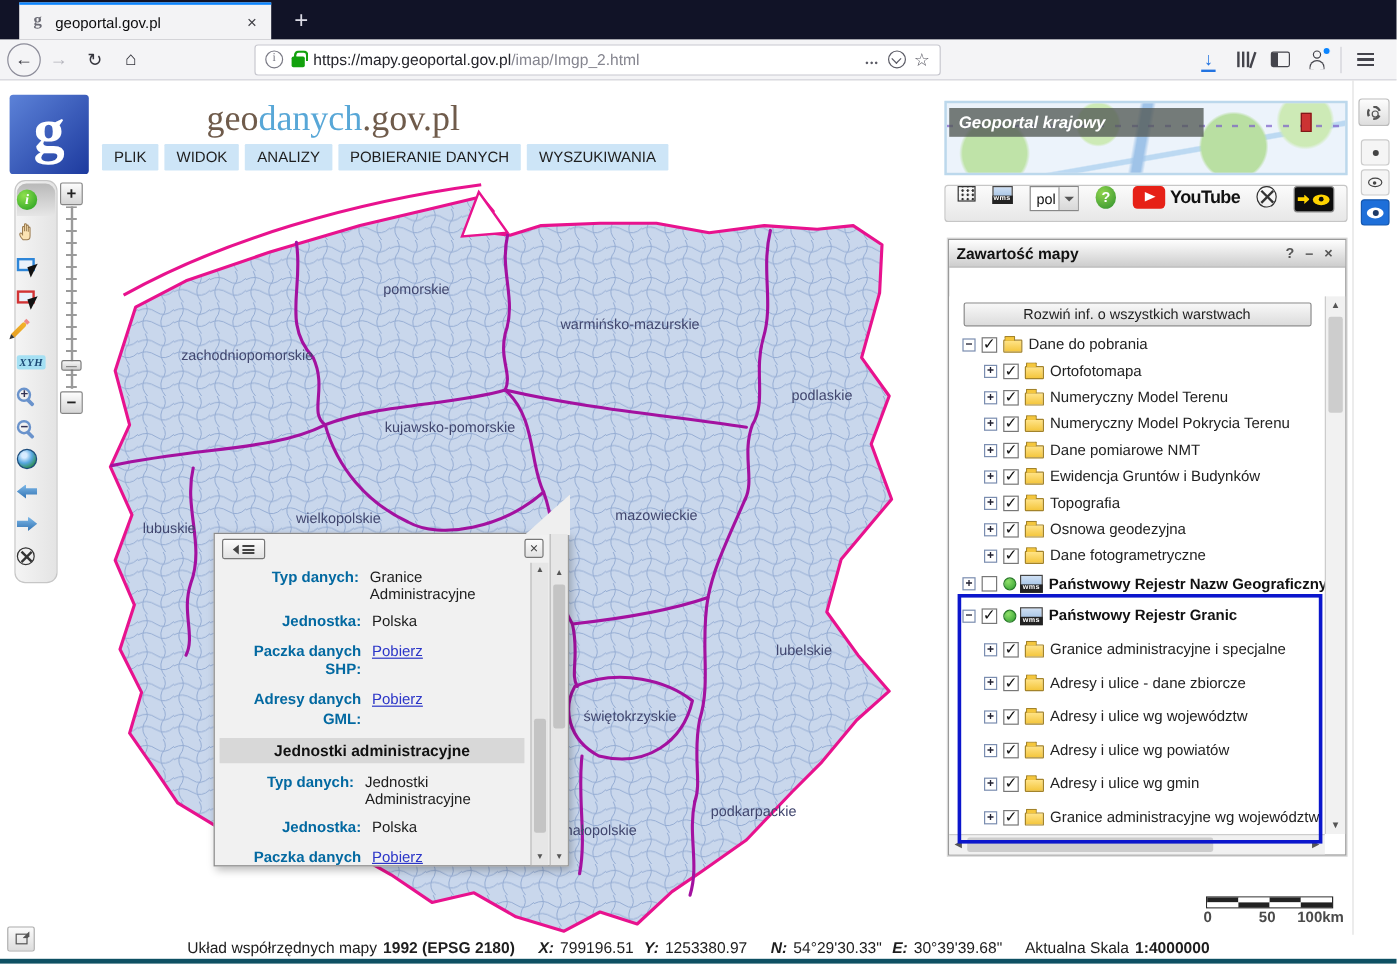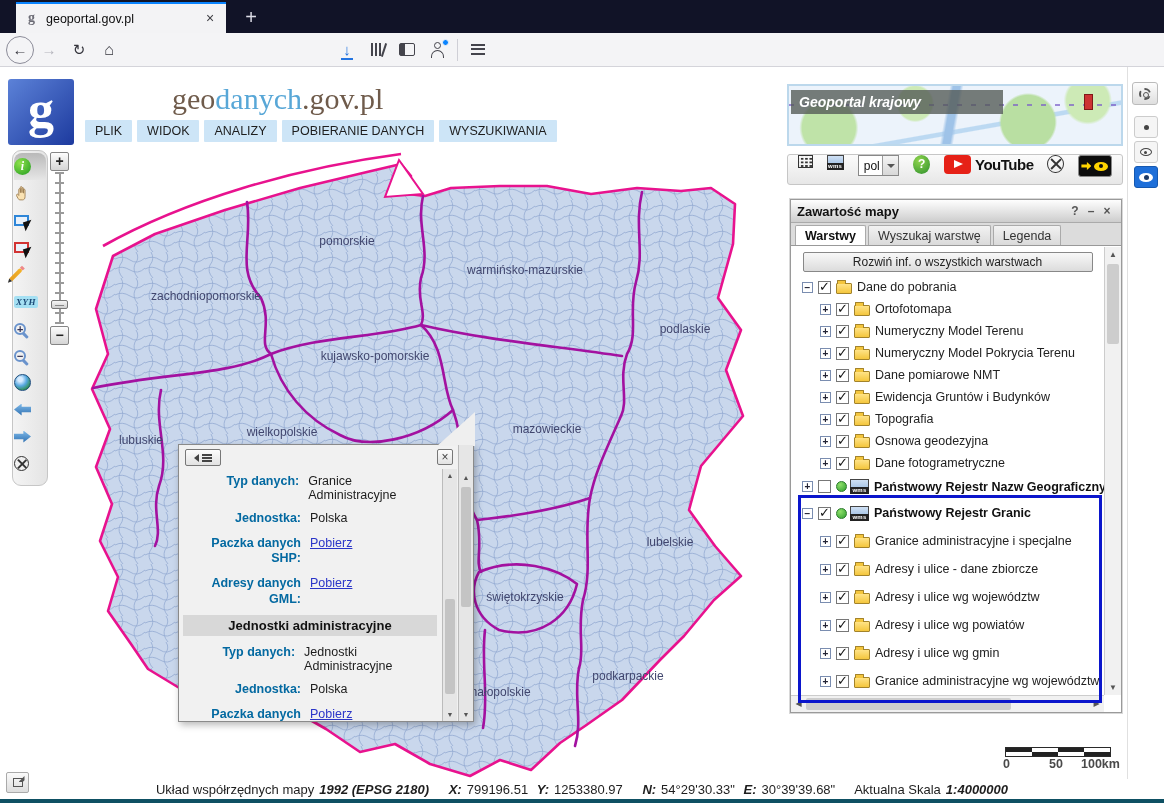--- a/index.html
+++ b/index.html
@@ -272,21 +272,21 @@
   .sb-ticks{position:relative;height:14px;font-size:12.5px;font-weight:bold;color:#4a4a4a;}
   .sb-ticks span{position:absolute;top:0;}
   .sb-t0{left:-2px;}.sb-t1{left:44px;}.sb-t2{left:76px;}
   .fit-btn{position:absolute;left:6px;top:772px;width:23px;height:21px;border:1px solid #aaa;border-radius:2px;
     background:linear-gradient(#fbfbfb,#ddd);display:flex;align-items:center;justify-content:center;}
   .fit-btn i{width:10px;height:9px;border:1.6px solid #555;position:relative;display:block;}
   .fit-btn i::before{content:"";position:absolute;right:-3px;top:-3px;width:6px;height:6px;
     background:#555;clip-path:polygon(100% 0,100% 70%,70% 100%,0 100%,100% 0);transform:rotate(0deg);}
   .statusbar{position:absolute;left:0;top:779px;width:1164px;height:20px;text-align:center;
     font-size:13px;color:#1e1e1e;padding-top:3px;}
-  .statusbar b{font-weight:bold;font-style:italic;}
+  .statusbar b{font-weight:bold;}
   .statusbar .bi{font-weight:bold;font-style:italic;}
   .statusbar .sp{display:inline-block;width:16px;}
   .statusbar .sp2{display:inline-block;width:5px;}
   .bottomstrip{position:absolute;left:0;top:799px;width:1164px;height:4px;background:#0e5063;}
   .edge-line{position:absolute;left:1127px;top:67px;width:1px;height:712px;background:#e0e0e0;}
 </style>
 </head>
 <body>
 
 <div id="app">
@@ -298,20 +298,28 @@
       <span class="tab-close"></span>
     </div>
     <span class="newtab"></span>
   </div>
 
   <div class="navbar">
     <span class="nav-btn back"></span>
     <span class="nav-btn fwd"></span>
     <span class="nav-btn reload"></span>
     <span class="nav-btn home"></span>
+    <div class="urlbar">
+      <span class="info-ico"></span>
+      <span class="lock-ico"></span>
+      <span class="url"><b>https://mapy.geoportal.gov.pl</b><i>/imap/Imgp_2.html</i></span>
+      <span class="dots-ico"></span>
+      <span class="pocket-ico"></span>
+      <span class="star-ico"></span>
+    </div>
     <span class="nav-btn dl"></span>
     <span class="nav-btn lib">
         <i></i>
       </span>
     <span class="nav-btn sb">
         <i></i>
       </span>
     <span class="nav-btn acct">
         <i></i>
         <span class="badge"></span>
@@ -556,26 +564,20 @@
   </div>
   <div class="edge-line"></div>
 
   <div class="panel">
     <div class="panel-head">
       <span class="panel-title">Zawartość mapy</span>
       <span class="win-btn">?</span>
       <span class="win-btn">–</span>
       <span class="win-btn">×</span>
     </div>
-    <div class="tabs">
-
-    <span class="ptab active">Warstwy</span>
-        <span class="ptab">Wyszukaj warstwę</span>
-        <span class="ptab">Legenda</span>
-      </div>
     <div class="panel-body">
       <button class="expand-all">Rozwiń inf. o wszystkich warstwach</button>
       <div class="tree">
 
           <div class="tree-row">
             <span class="spacer" style="width: 0px; flex: 0 0 0px;"></span>
             <span class="expander">−</span>
             <span class="cb on"></span>
 
             <span class="folder"></span>

